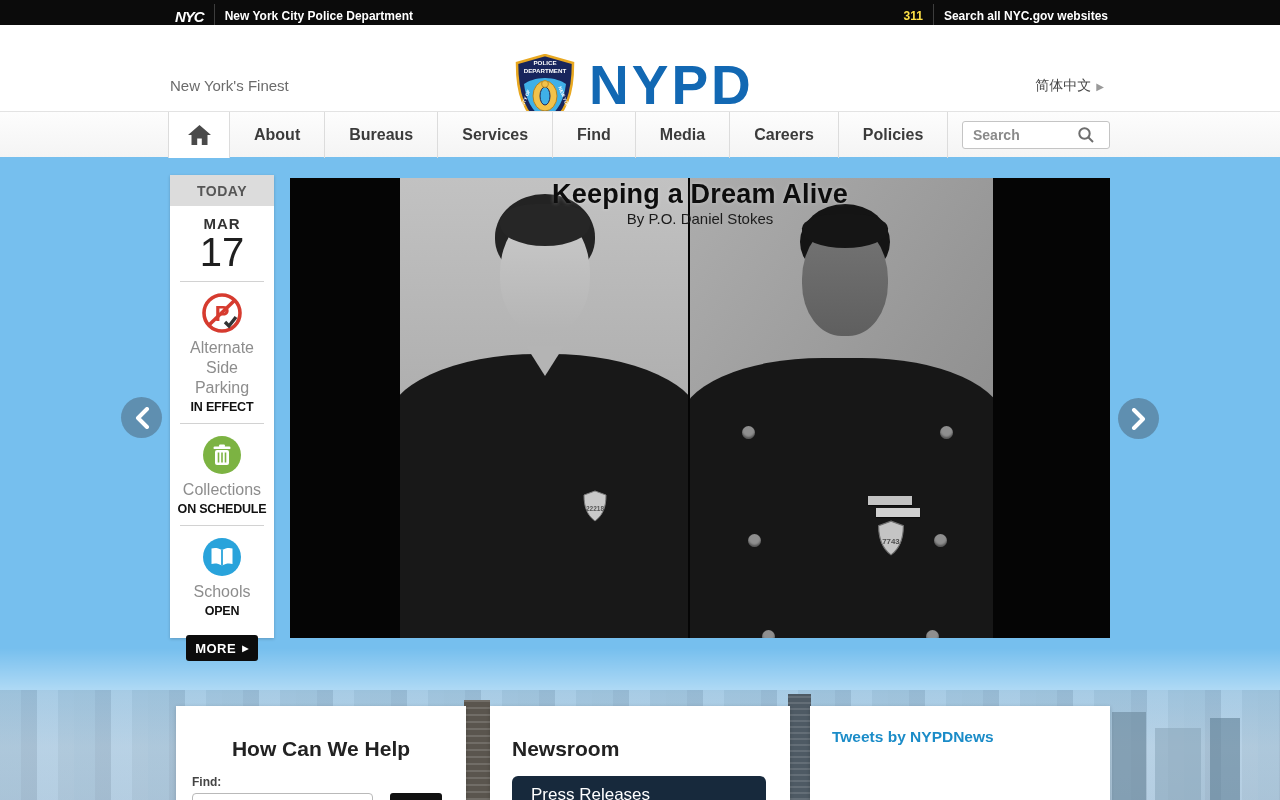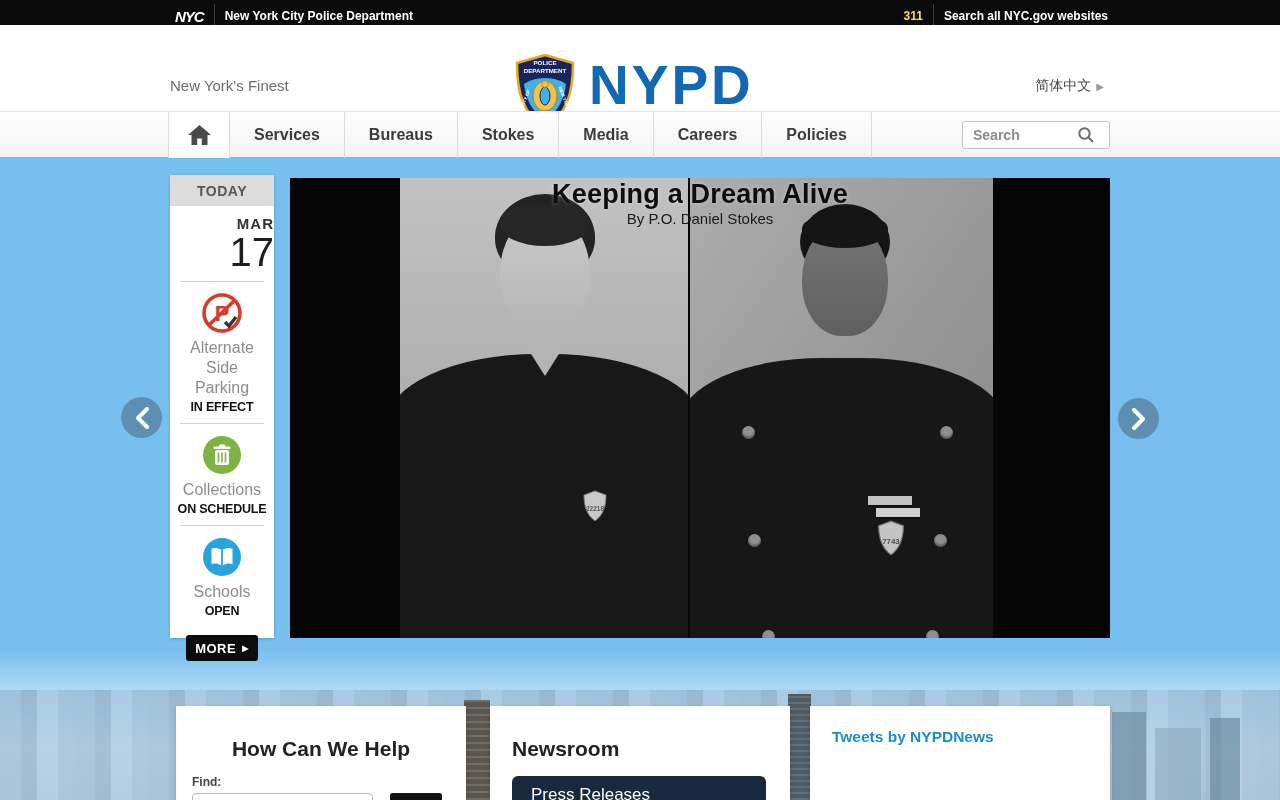--- a/index.html
+++ b/index.html
@@ -30,21 +30,21 @@
   .nav-item { height:46px; line-height:46px; padding:0 24px; font-size:16px; font-weight:bold; color:#3b3b3b; border-right:1px solid #dcdcdc; cursor:pointer; }
   .nav-home { width:62px; display:flex; align-items:center; justify-content:center; border-left:1px solid #dcdcdc; border-right:1px solid #dcdcdc; cursor:pointer; background:#fff; }
   .nav-search { position:absolute; left:962px; top:9px; width:148px; height:28px; border:1px solid #c4c4c4; border-radius:3px; background:#fff; display:flex; align-items:center; }
   .nav-search input { border:none; outline:none; width:112px; padding-left:10px; font-size:14px; font-weight:bold; color:#555; font-family:"Liberation Sans",sans-serif; background:transparent; }
   .nav-search input::placeholder { color:#8a8a8a; }
   .nav-search svg { margin-left:2px; }
 
   
   .sidebar { position:absolute; left:170px; top:175px; width:104px; height:463px; background:#ffffff; box-shadow:0 1px 3px rgba(0,0,0,.2); }
   .today-strip { height:31px; background:#dcdcdc; color:#565656; font-weight:bold; font-size:14px; letter-spacing:.5px; display:flex; align-items:center; justify-content:center; }
-  .date { text-align:right; padding-top:9px; }
+  .date { text-align:center; padding-top:9px; }
   .date .mon { font-size:15px; font-weight:bold; color:#333; letter-spacing:1px; }
   .date .day { font-size:40px; color:#1f1f1f; line-height:1.0; }
   .sb-div { border-top:1px solid #d2d2d2; margin:9px 10px; }
   .sb-item { text-align:center; }
   .sb-icon { width:44px; height:44px; margin:0 auto 3px; display:flex; align-items:center; justify-content:center; }
   .sb-label { color:#8d8d8d; font-size:16px; line-height:1.25; padding:0 12px; }
   .sb-status { color:#111; font-size:12.5px; font-weight:bold; margin-top:2px; letter-spacing:-0.2px; }
   .more-btn { width:72px; height:26px; margin:17px auto 0; background:#0c0c0c; border-radius:3px; color:#fff; font-size:13px; font-weight:bold; display:flex; align-items:center; justify-content:center; gap:6px; cursor:pointer; letter-spacing:.5px; }
   .more-btn .arr { font-size:8px; }
 
@@ -138,23 +138,24 @@
     </span>
   </div>
 
   <div class="nav">
     <div class="nav-items">
       <div class="nav-home">
         <svg width="25" height="22" viewBox="0 0 25 22">
           <path d="M12.5 1 L24 11 H20.5 V21 H14.8 V14.5 H10.2 V21 H4.5 V11 H1 Z" fill="#4a4a4a"></path>
         </svg>
       </div>
+      <div class="nav-item">About</div>
+      <div class="nav-item">Bureaus</div>
       <div class="nav-item">Services</div>
-      <div class="nav-item">Bureaus</div>
-      <div class="nav-item">Stokes</div>
+      <div class="nav-item">Find</div>
       <div class="nav-item">Media</div>
       <div class="nav-item">Careers</div>
       <div class="nav-item">Policies</div>
     </div>
     <div class="nav-search">
       <input type="text" placeholder="Search" style="">
       <svg width="18" height="18" viewBox="0 0 18 18">
         <circle cx="7.5" cy="7.5" r="5.2" fill="none" stroke="#6d6d6d" stroke-width="2"></circle>
         <line x1="11.5" y1="11.5" x2="16" y2="16" stroke="#6d6d6d" stroke-width="2"></line>
       </svg>

